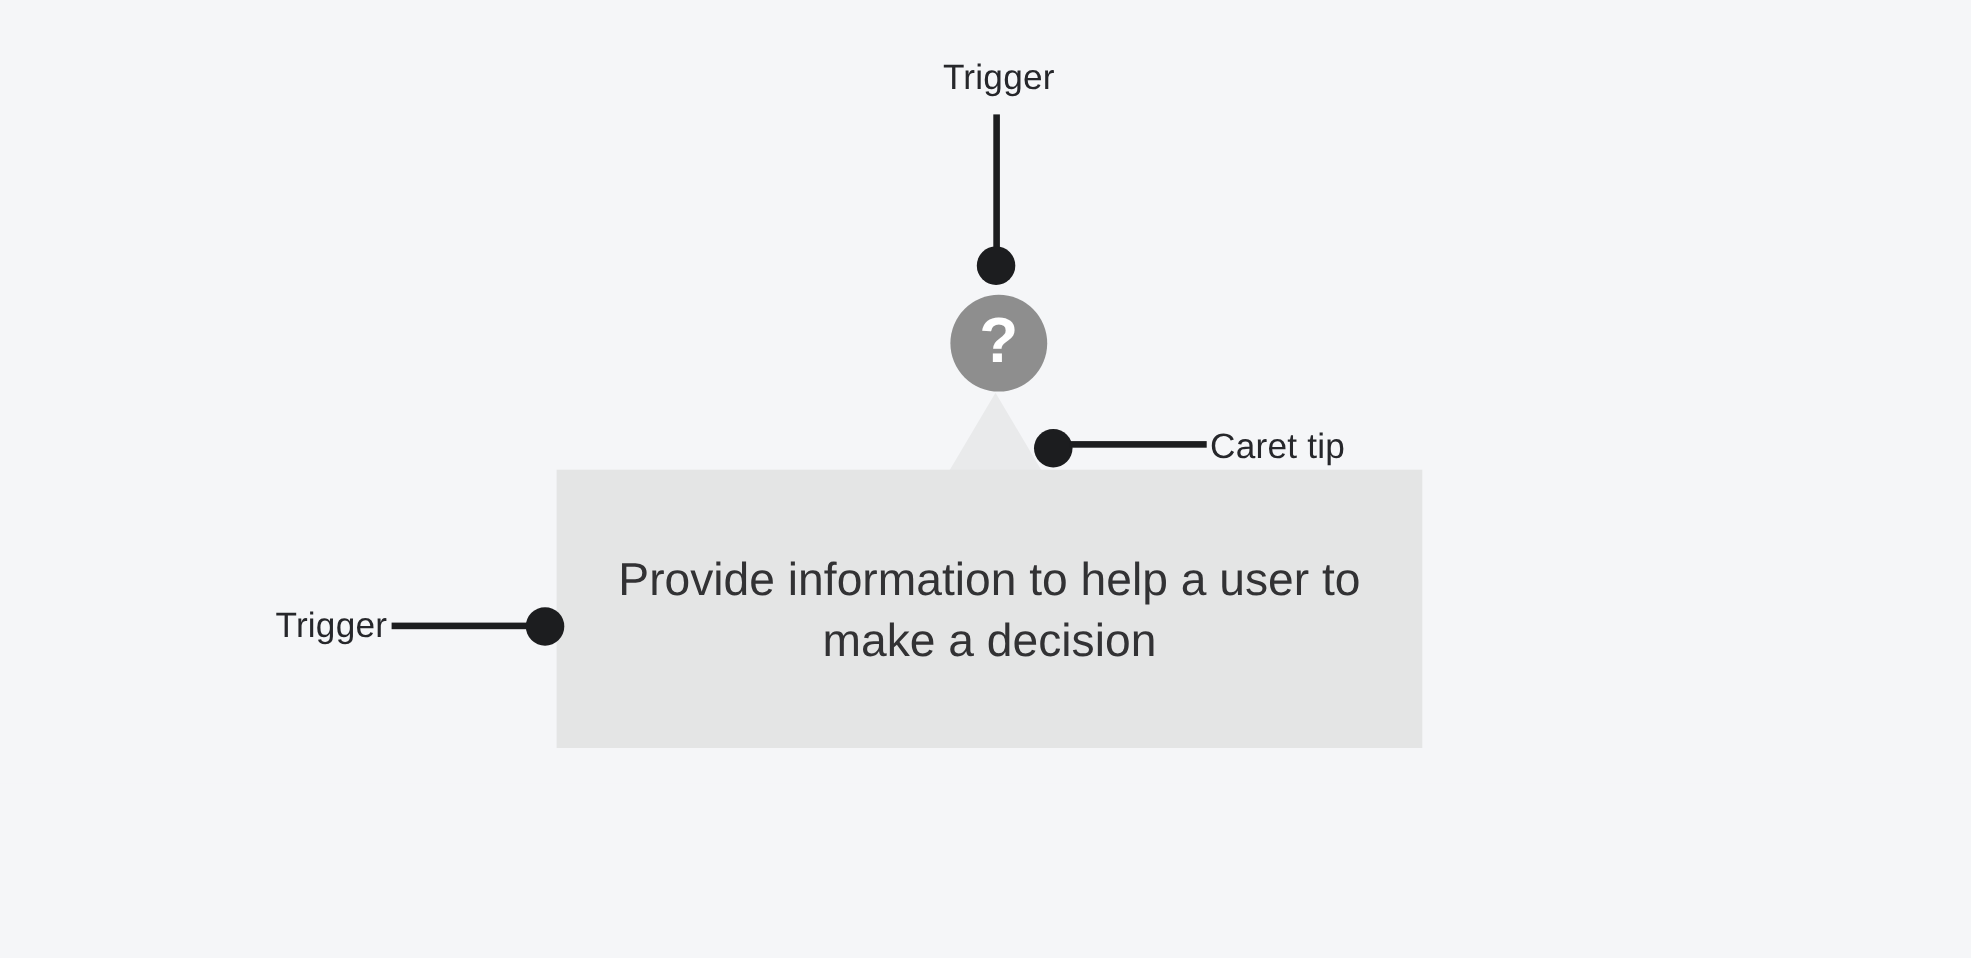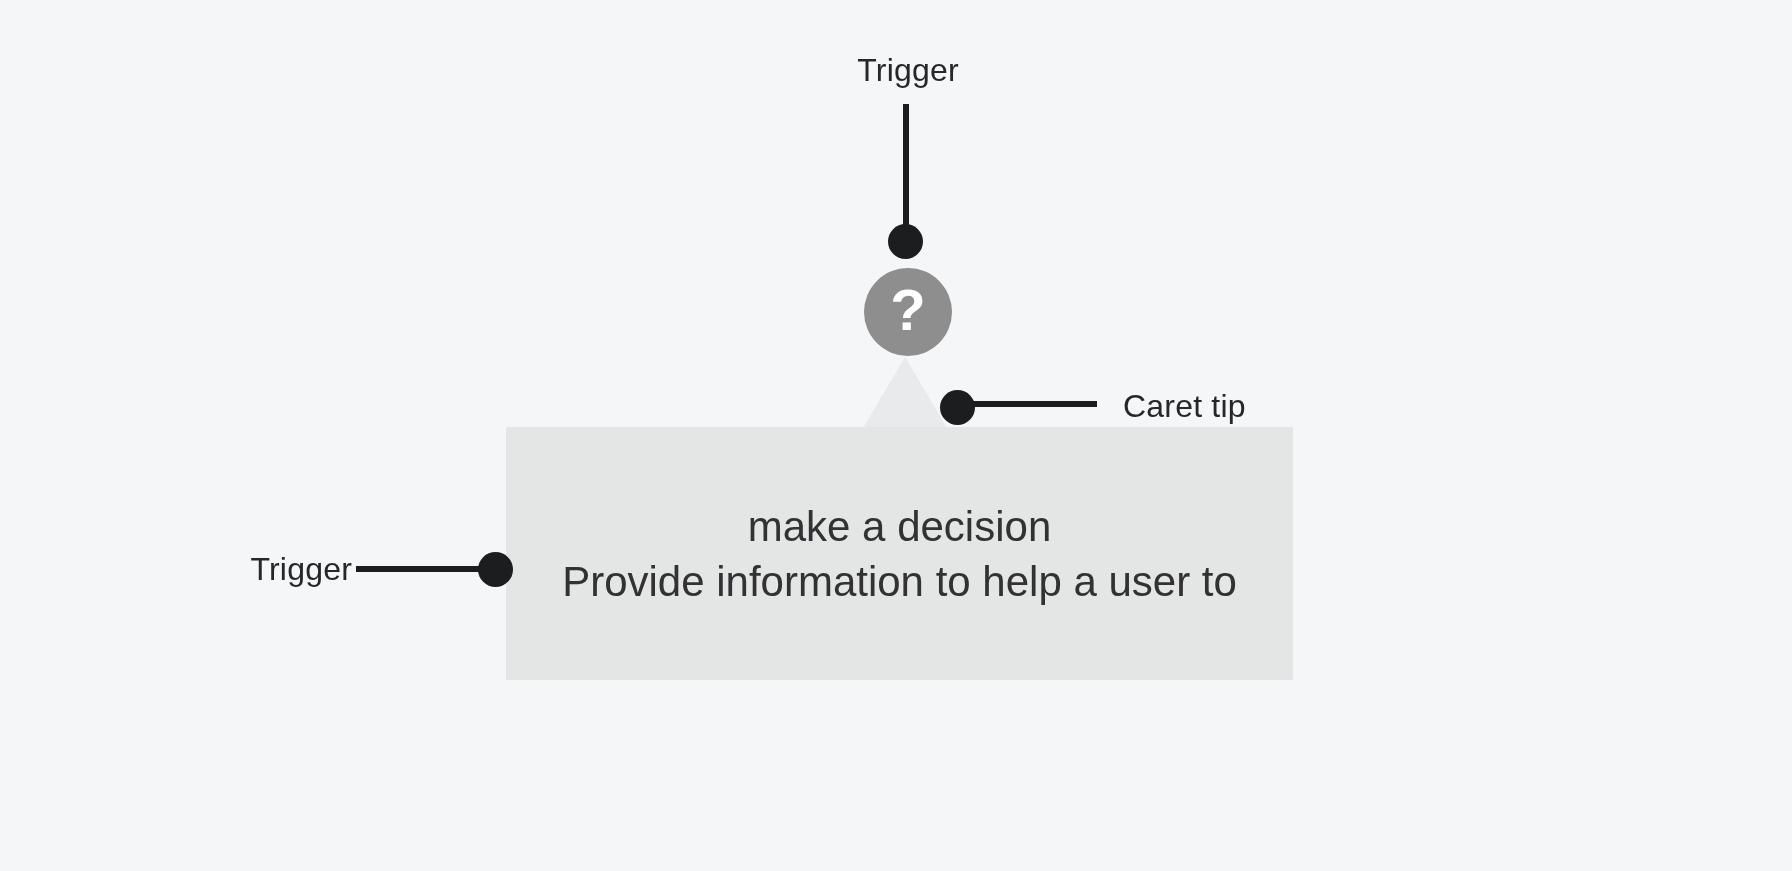--- a/index.html
+++ b/index.html
@@ -77,21 +77,21 @@
     line-height: 55px;
     color: #323234;
   }
   
   .trigger-label { left: 908px; top: 52px; transform: translateX(-50%); }
   .trigger-line  { left: 903px; top: 104px; height: 126px; }
   .trigger-dot   { left: 888px; top: 224px; }
   
   .caret-dot   { left: 940px; top: 390px; }
   .caret-line  { left: 972px; top: 401px; width: 125px; }
-  .caret-label { left: 1100px; top: 406px; transform: translateY(-50%); margin-left: 23px; }
+  .caret-label { left: 1100px; top: 406px; transform: translateY(-50%); }
   
   .tooltip-label { left: 352px; top: 569px; transform: translate(-100%, -50%); }
   .tooltip-line  { left: 356px; top: 566px; width: 125px; }
   .tooltip-dot   { left: 478px; top: 552px; }
 </style>
 </head>
 <body>
 
 <div class="canvas">
 
@@ -103,21 +103,21 @@
     <span class="q-glyph">?</span>
   </div>
 
   <div class="caret"></div>
 
   <div class="dot caret-dot"></div>
   <div class="connector h caret-line"></div>
   <div class="ann-label caret-label">Caret tip</div>
 
   <div class="tooltip-bubble">
+    <div class="tip-line">Provide information to help a user to</div>
     <div class="tip-line">make a decision</div>
-    <div class="tip-line">Provide information to help a user to</div>
   </div>
 
   <div class="ann-label tooltip-label">Trigger</div>
   <div class="connector h tooltip-line"></div>
   <div class="dot tooltip-dot"></div>
 
 </div>
 
 </body></html>

